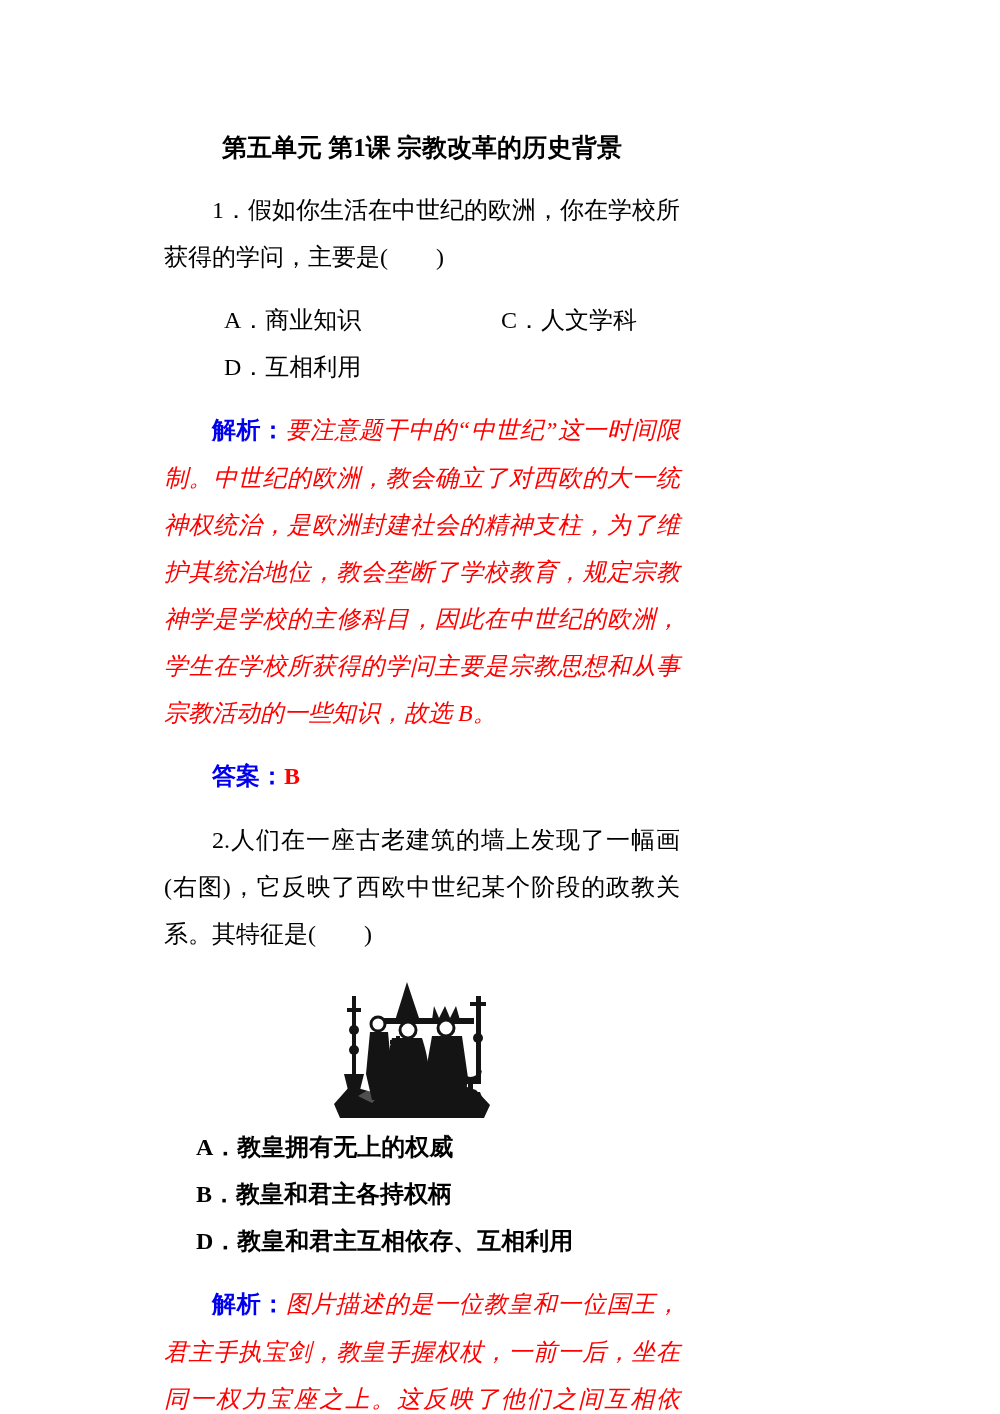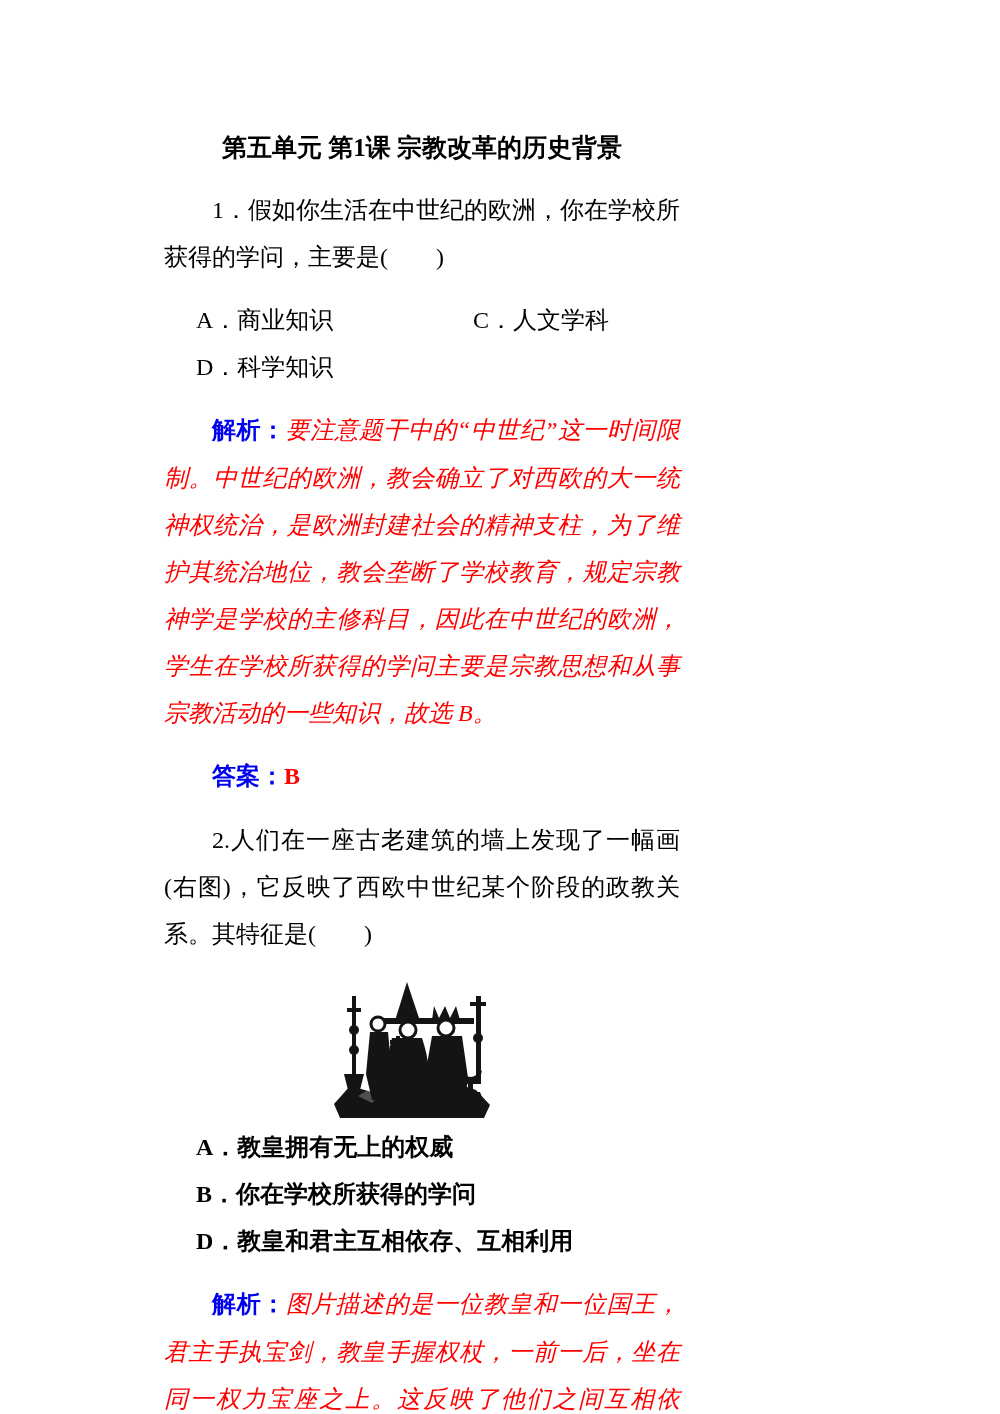--- a/index.html
+++ b/index.html
@@ -37,21 +37,21 @@
     font-style: normal;
     font-family: Liberation Mono, monospace;
   }
   .answer-letter {
     color: #ff0000;
     font-weight: bold;
   }
   .options-grid {
     display: grid;
     grid-template-columns: 277px 1fr;
-    margin-left: 48px;
+    margin-left: 76px;
   }
   .options-list { margin-left: 48px; font-weight: bold; }
   .figure-wrap {
     height: 150px;
     display: flex;
     align-items: center;
     justify-content: center;
     margin: 0 0 0 -20px;
   }
 </style>
@@ -61,21 +61,21 @@
 <div class="page">
 
   <div class="doc-title">第五单元 第1课 宗教改革的历史背景</div>
 
   <section>
     <p class="para indent">1．假如你生活在中世纪的欧洲，你在学校所获得的学问，主要是(　　)</p>
 
     <div class="options-grid">
       <div>A．商业知识</div>
       <div>C．人文学科</div>
-      <div>D．科学知识</div>
+      <div>D．互相利用</div>
     </div>
 
     <p class="para indent analysis-text"><span class="label-blue">解析：</span><span>要注意题干中的“中世纪”这一时间限制。中世纪的欧洲，教会确立了对西欧的大一统神权统治，是欧洲封建社会的精神支柱，为了维护其统治地位，教会垄断了学校教育，规定宗教神学是学校的主修科目，因此在中世纪的欧洲，学生在学校所获得的学问主要是宗教思想和从事宗教活动的一些知识，故选 B。</span></p>
 
     <p class="para indent"><span class="label-blue">答案：</span><span class="answer-letter">B</span></p>
   </section>
 
   <section>
     <p class="para indent">2.人们在一座古老建筑的墙上发现了一幅画(右图)，它反映了西欧中世纪某个阶段的政教关系。其特征是(　　)</p>
 
@@ -115,21 +115,21 @@
           <circle cx="150" cy="60" r="5"></circle>
           <path d="M132,92 q10,14 22,0 l-3,14 h-16 Z"></path>
           <rect x="140" y="104" width="5" height="10"></rect>
           <path d="M134,114 h18 l3,8 h-24 Z"></path>
         </g>
       </svg>
     </div>
 
     <div class="options-list">
       <div>A．教皇拥有无上的权威</div>
-      <div>B．你在学校所获得的学问</div>
+      <div>B．教皇和君主各持权柄</div>
       <div>D．教皇和君主互相依存、互相利用</div>
     </div>
 
     <p class="para indent analysis-text"><span class="label-blue">解析：</span><span>图片描述的是一位教皇和一位国王，君主手执宝剑，教皇手握权杖，一前一后，坐在同一权力宝座之上。这反映了他们之间互相依存、互相利用的关系，D 项与题意相符。故选 D。</span></p>
 
     <p class="para"><span class="label-blue">答案：</span><span class="answer-letter">D</span></p>
   </section>
 
 </div>
 

